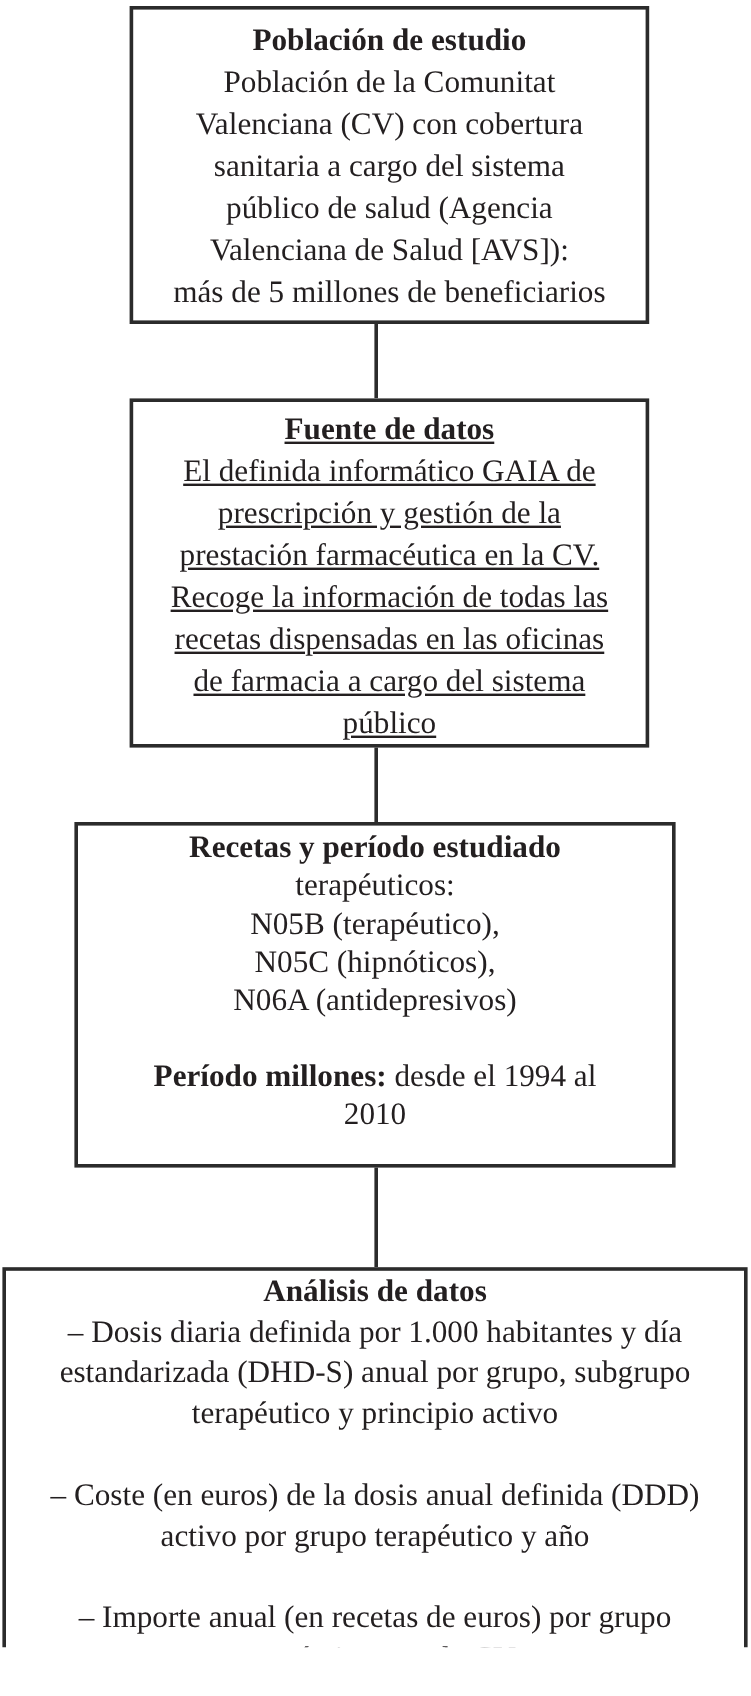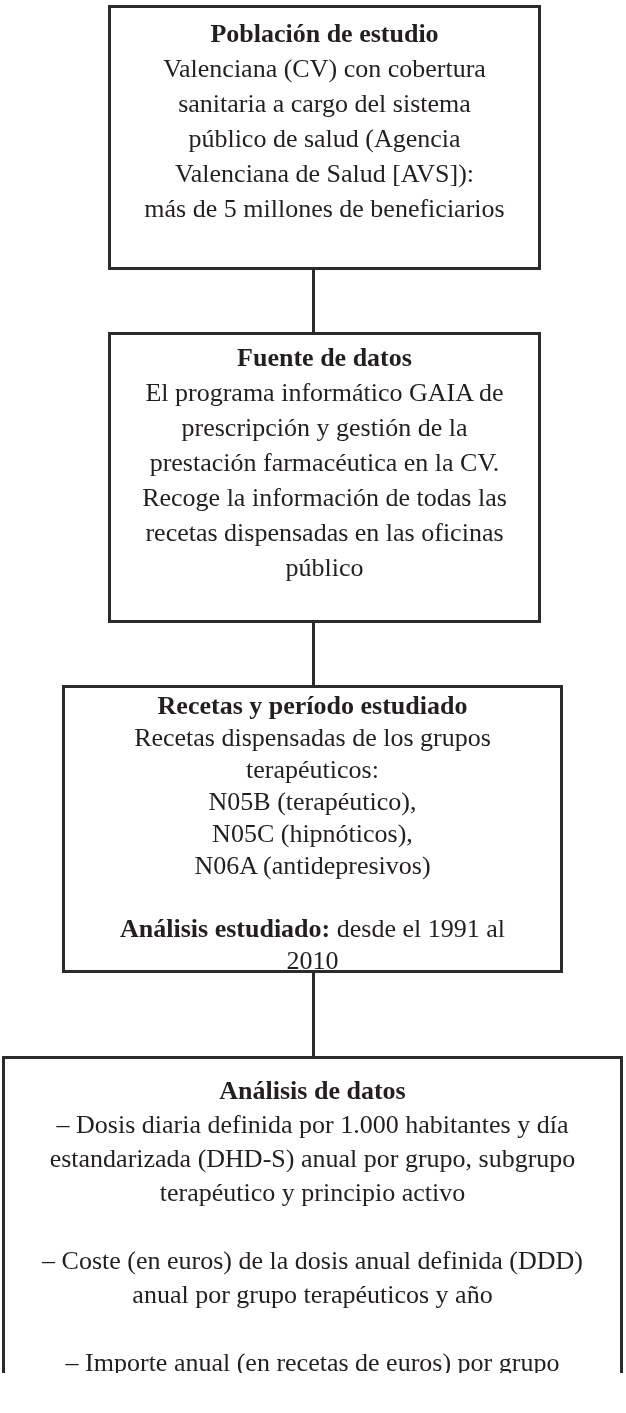--- a/index.html
+++ b/index.html
@@ -40,83 +40,84 @@
   }
   .connector {
     position: absolute;
     width: 3px;
     background: #2b2b2b;
   }
   
   .box-1 { left: 108px; top: 5px; width: 433px; height: 265px; padding-top: 8px; }
   .box-1 .ln { line-height: 35px; }
   
-  .box-2 { left: 108px; top: 332px; width: 433px; height: 291px; padding-top: 5px; }
+  .box-2 { left: 108px; top: 332px; width: 433px; height: 291px; padding-top: 5px; text-decoration: underline; }
   .box-2 .ln { line-height: 35px; }
   
   .box-3 { left: 62px; top: 685px; width: 501px; height: 288px; padding-top: 2px; }
   .box-3 .ln { line-height: 32px; }
   .box-3 .sp { line-height: 31px; height: 31px; }
   
-  .box-4 { left: 2px; top: 1056px; width: 621px; height: 355px; padding-top: 15px; }
+  .box-4 { left: 2px; top: 1056px; width: 621px; height: 355px; padding-top: 0; }
   .box-4 .ln { line-height: 34px; }
   .box-4 .sp { line-height: 34px; height: 34px; }
 
   .connector-1 { left: 312px; top: 270px; height: 62px; }
   .connector-2 { left: 312px; top: 623px; height: 62px; }
   .connector-3 { left: 312px; top: 973px; height: 83px; }
 </style>
 </head>
 <body>
 
 <div class="canvas">
 
   <div class="box box-1">
     <div class="ln title">Población de estudio</div>
+    <div class="ln">Población de la Comunitat</div>
     <div class="ln">Valenciana (CV) con cobertura</div>
     <div class="ln">sanitaria a cargo del sistema</div>
     <div class="ln">público de salud (Agencia</div>
     <div class="ln">Valenciana de Salud [AVS]):</div>
     <div class="ln">más de 5 millones de beneficiarios</div>
   </div>
 
   <div class="connector connector-1"></div>
 
   <div class="box box-2">
     <div class="ln title">Fuente de datos</div>
-    <div class="ln">El programa informático GAIA de</div>
+    <div class="ln">El definida informático GAIA de</div>
     <div class="ln">prescripción y gestión de la</div>
     <div class="ln">prestación farmacéutica en la CV.</div>
     <div class="ln">Recoge la información de todas las</div>
     <div class="ln">recetas dispensadas en las oficinas</div>
+    <div class="ln">de farmacia a cargo del sistema</div>
     <div class="ln">público</div>
   </div>
 
   <div class="connector connector-2"></div>
 
   <div class="box box-3">
     <div class="ln title">Recetas y período estudiado</div>
-    <div class="ln">Recetas dispensadas de los grupos</div>
     <div class="ln">terapéuticos:</div>
     <div class="ln">N05B (terapéutico),</div>
     <div class="ln">N05C (hipnóticos),</div>
     <div class="ln">N06A (antidepresivos)</div>
     <div class="sp"></div>
-    <div class="ln"><span class="bold">Análisis estudiado:</span><span> desde el 1991 al</span></div>
+    <div class="ln"><span class="bold">Período millones:</span><span> desde el 1994 al</span></div>
     <div class="ln">2010</div>
   </div>
 
   <div class="connector connector-3"></div>
 
   <div class="box box-4">
     <div class="ln title">Análisis de datos</div>
     <div class="ln">– Dosis diaria definida por 1.000 habitantes y día</div>
     <div class="ln">estandarizada (DHD-S) anual por grupo, subgrupo</div>
     <div class="ln">terapéutico y principio activo</div>
     <div class="sp"></div>
     <div class="ln">– Coste (en euros) de la dosis anual definida (DDD)</div>
-    <div class="ln">anual por grupo terapéuticos y año</div>
+    <div class="ln">activo por grupo terapéutico y año</div>
     <div class="sp"></div>
     <div class="ln">– Importe anual (en recetas de euros) por grupo</div>
     <div class="ln">terapéutico para la CV</div>
   </div>
 
 </div>
 
 </body></html>

